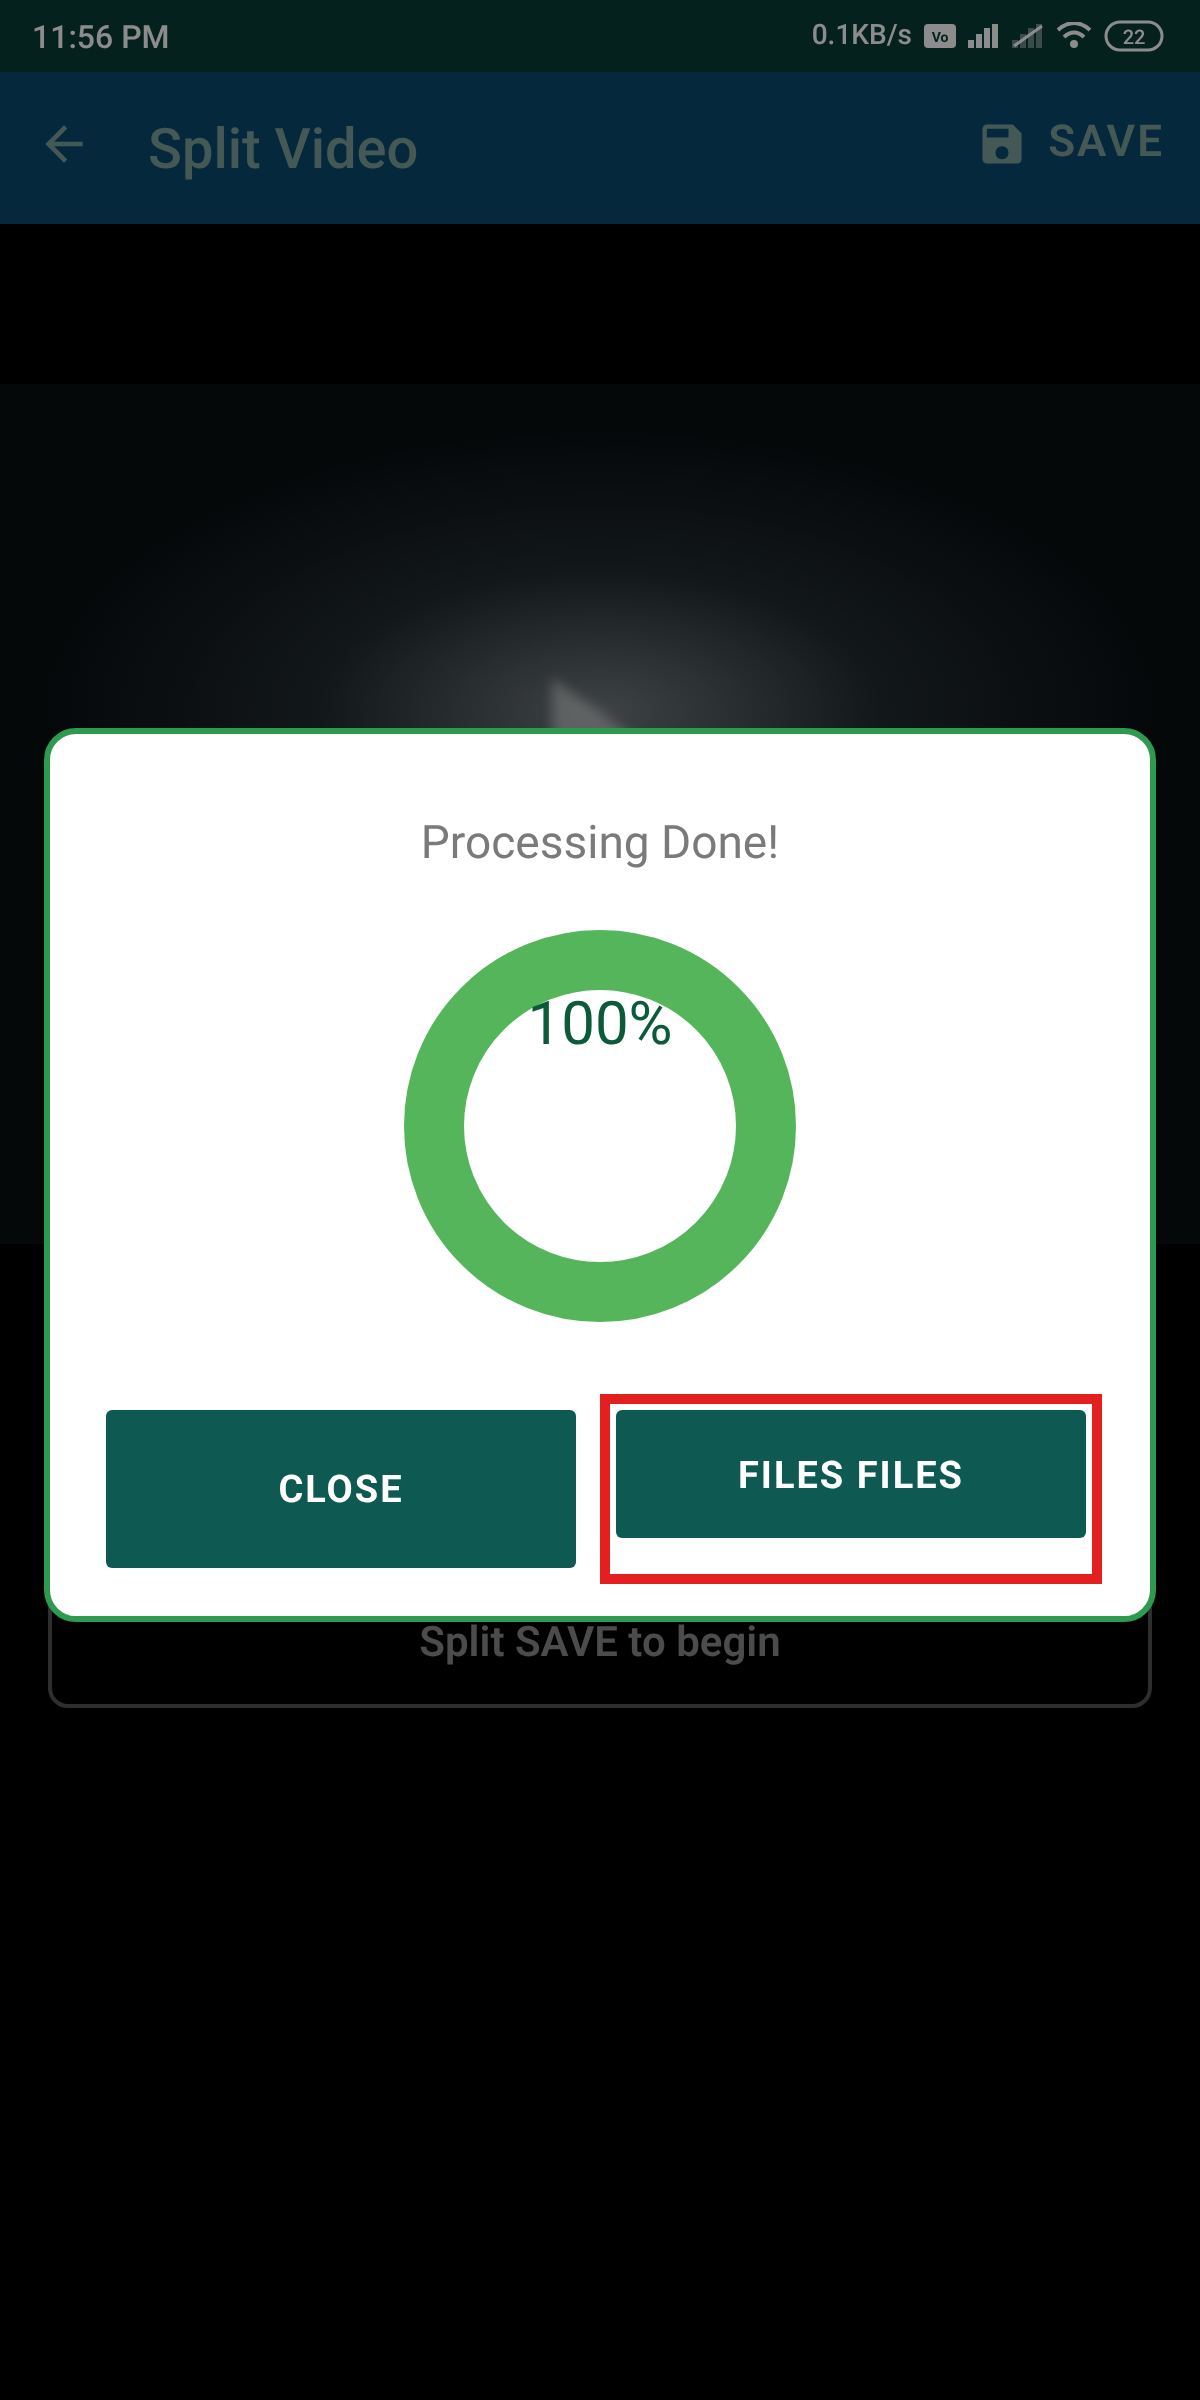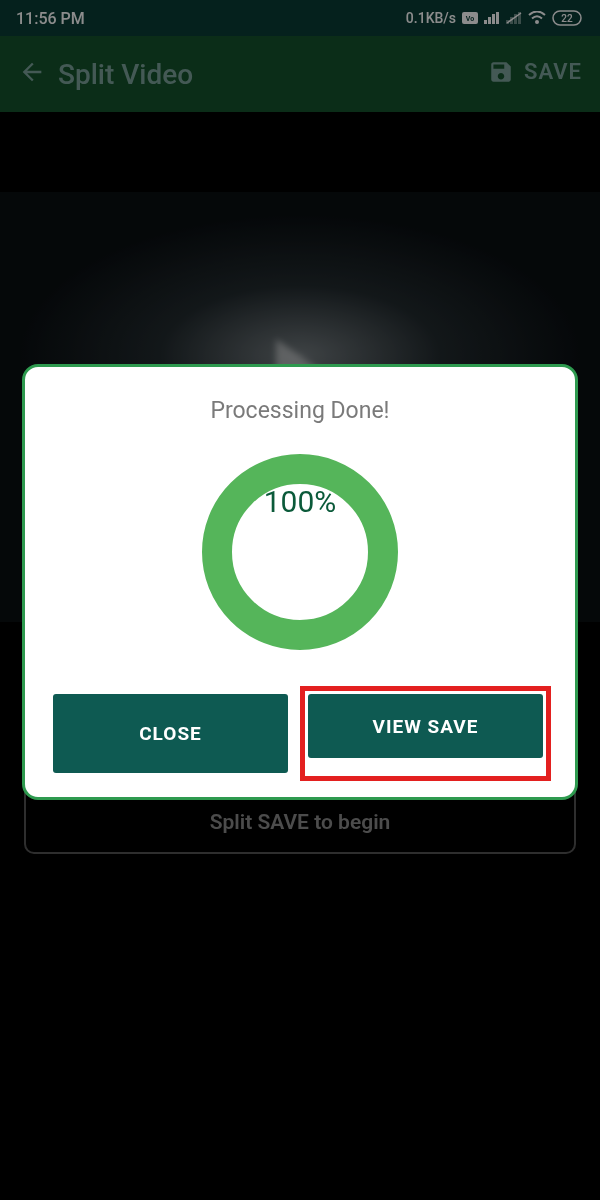--- a/index.html
+++ b/index.html
@@ -14,25 +14,25 @@
     padding: 0 16px;
     color: #fff;
     font-size: 16px;
     font-weight: 500;
   }
   .status-right { display: flex; align-items: center; gap: 6px; font-size: 14px; }
   .status-right .ico { display: inline-flex; }
   
   .app-bar {
     height: 76px;
-    background: #14532d;
+    background: #0c4a6e;
     display: flex;
     align-items: center;
     padding: 0 18px;
-    gap: 12px;
+    gap: 28px;
   }
   .back-arrow { color: #7da39c; }
   .app-title { color: #7da39c; font-size: 28px; font-weight: 500; flex: 1; }
   .save-group { display: flex; align-items: flex-start; gap: 10px; color: #7da39c; }
   .save-label { font-size: 22px; font-weight: 600; letter-spacing: 1px; }
   
   .video-area {
     width: 100%;
     height: 430px;
     margin-top: 80px;
@@ -95,21 +95,21 @@
     background: rgba(0,0,0,0.45);
   }
   
   .dialog {
     position: absolute;
     left: 22px; right: 22px;
     top: 364px;
     background: #fff;
     border: 3px solid #2e9a4f;
     border-radius: 16px;
-    padding: 30px 28px 24px 28px;
+    padding: 41px 28px 24px 28px;
   }
   .dialog-title {
     text-align: center;
     color: #7a7a7a;
     font-size: 23px;
     margin-bottom: 30px;
   }
   .progress-ring {
     width: 196px; height: 196px;
     margin: 0 auto 44px auto;
@@ -231,16 +231,16 @@
 <div class="dim-overlay"></div>
 
 <div class="dialog">
   <div class="dialog-title">Processing Done!</div>
   <div class="progress-ring">
     <span class="progress-text">100%</span>
   </div>
   <div class="dialog-buttons">
     <div class="dlg-btn">CLOSE</div>
     <div class="view-files-wrap">
-      <div class="dlg-btn">VIEW SAVE</div>
+      <div class="dlg-btn">FILES FILES</div>
     </div>
   </div>
 </div>
 
 </body></html>

